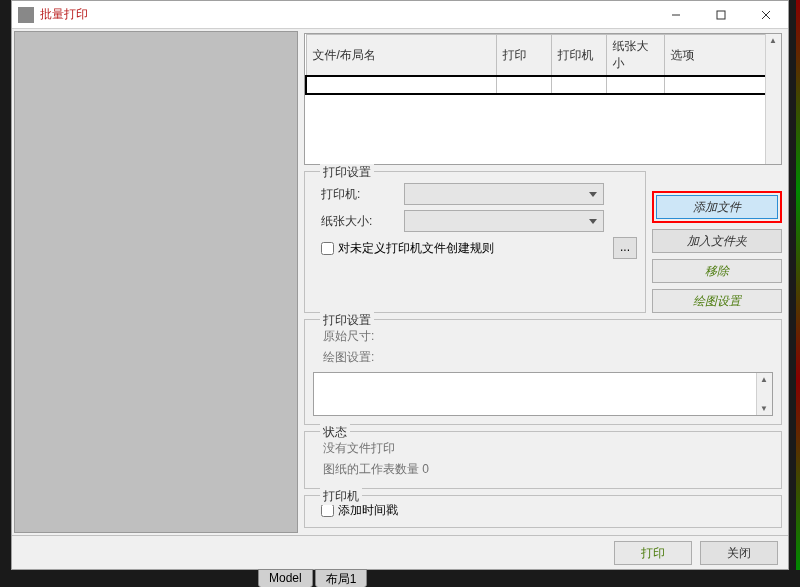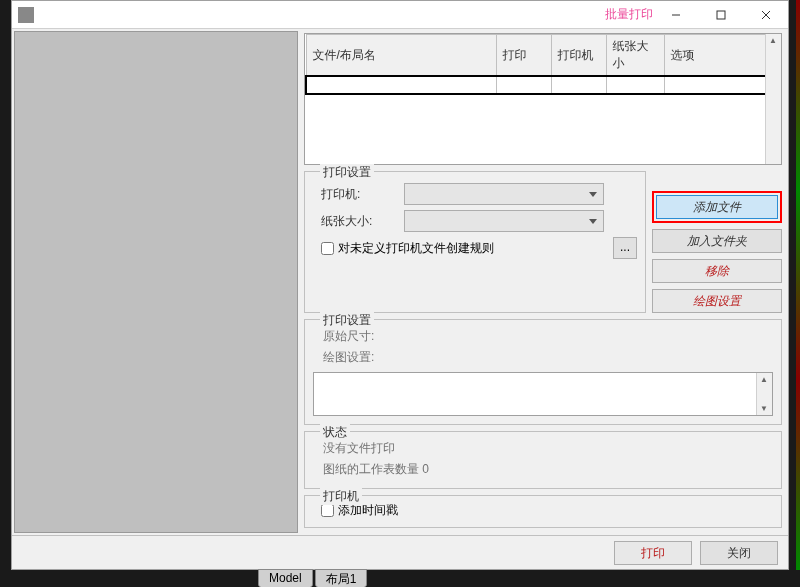--- a/index.html
+++ b/index.html
@@ -2,21 +2,21 @@
 <html><head>
 <meta charset="utf-8">
 <style>
   * { box-sizing: border-box; margin: 0; padding: 0; font-family: "Microsoft YaHei", "SimSun", sans-serif; font-size: 12px; }
   body { background: #1a1a1a; width: 800px; height: 587px; overflow: hidden; position: relative; }
   .canvas-edge { position: absolute; top: 0; right: 0; width: 4px; height: 570px; background: linear-gradient(#800, #080, #800, #080); }
 
   .window { position: absolute; left: 11px; top: 0; width: 778px; height: 570px; background: #f0f0f0; border: 1px solid #a0a0a0; display: flex; flex-direction: column; }
   .titlebar { height: 28px; background: #fff; display: flex; align-items: center; padding-left: 6px; border-bottom: 1px solid #d0d0d0; }
   .titlebar .icon { width: 16px; height: 16px; background: #888; margin-right: 6px; }
-  .titlebar .title { flex: 1; color: #ec4899; text-align: right; }
+  .titlebar .title { flex: 1; color: #b91c1c; }
   .titlebar .winbtns { display: flex; height: 100%; }
   .winbtn { width: 45px; height: 100%; display: flex; align-items: center; justify-content: center; color: #333; font-size: 14px; }
   .winbtn svg { width: 10px; height: 10px; }
 
   .body { flex: 1; display: flex; }
   .left-panel { width: 284px; background: #bfbfbf; border: 1px solid #999; margin: 2px 0 2px 2px; }
   .right-panel { flex: 1; padding: 4px 6px 4px 6px; display: flex; flex-direction: column; gap: 6px; }
 
   .grid-wrap { background: #fff; border: 1px solid #a0a0a0; height: 132px; position: relative; }
   .grid { width: 100%; border-collapse: collapse; }
@@ -36,21 +36,21 @@
 
   .form-row { display: flex; align-items: center; margin: 5px 0; gap: 21px; }
   .form-row .flabel { width: 70px; text-align: left; padding-left: 8px; color: #333; }
   .combo { flex: 1; max-width: 200px; height: 22px; background: #e5e5e5; border: 1px solid #adadad; position: relative; }
   .combo::after { content: ""; position: absolute; right: 6px; top: 8px; width: 0; height: 0; border-left: 4px solid transparent; border-right: 4px solid transparent; border-top: 5px solid #555; }
   .chk { display: flex; align-items: center; gap: 4px; padding-left: 8px; }
   .chk input { width: 13px; height: 13px; }
   .ellipsis-btn { width: 24px; height: 22px; border: 1px solid #adadad; background: #e1e1e1; text-align: center; line-height: 18px; margin-left: auto; }
 
   .btn { height: 24px; border: 1px solid #adadad; background: #e1e1e1; text-align: center; line-height: 22px; color: #333; }
-  .btn.disabled { color: #b91c1c; background: #e8e8e8; }
+  .btn.disabled { color: #4d7c0f; background: #e8e8e8; }
   .btn.primary { background: #cde6f7; border: 1px solid #2a8dd4; }
   .highlight-box { border: 2px solid #ff0000; padding: 2px; }
   .highlight-box .btn { margin: 0; }
 
   .gb-settings { }
   .textbox { width: 100%; height: 44px; background: #fff; border: 1px solid #a0a0a0; position: relative; margin-top: 4px; }
   .textbox .tscroll { position: absolute; right: 0; top: 0; bottom: 0; width: 16px; background: #f0f0f0; border-left: 1px solid #d0d0d0; }
   .textbox .tscroll::before { content: "▲"; position: absolute; top: 2px; left: 3px; font-size: 8px; color: #666; }
   .textbox .tscroll::after { content: "▼"; position: absolute; bottom: 2px; left: 3px; font-size: 8px; color: #666; }
   .info-line { padding: 2px 0 2px 10px; color: #737373; }

